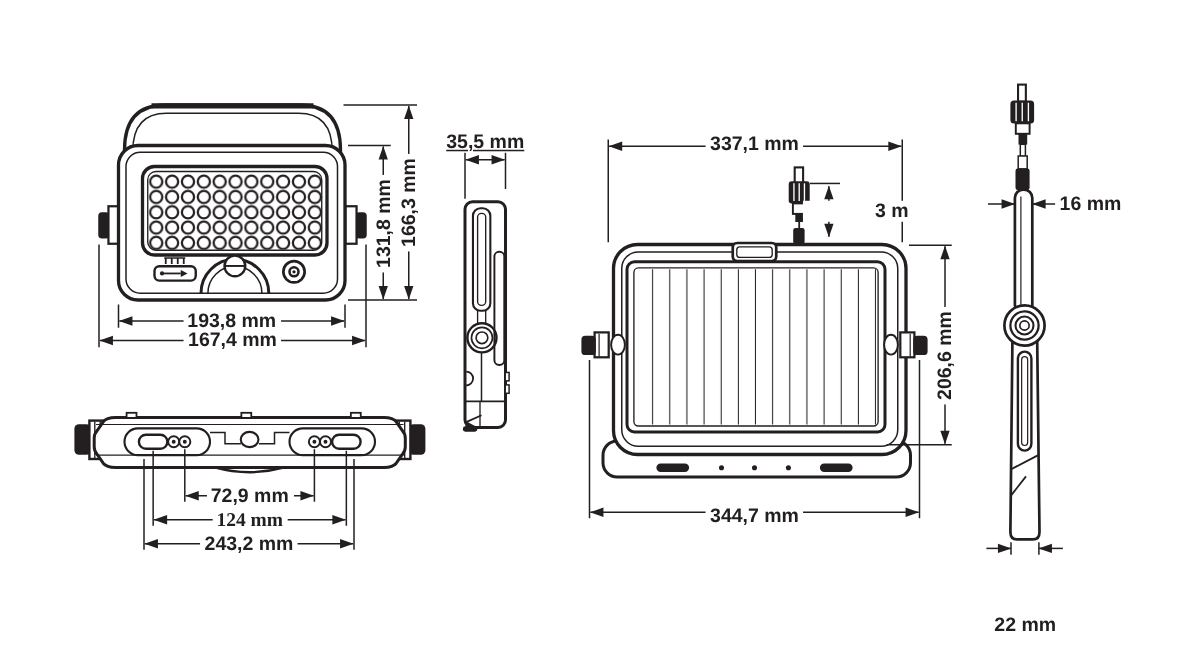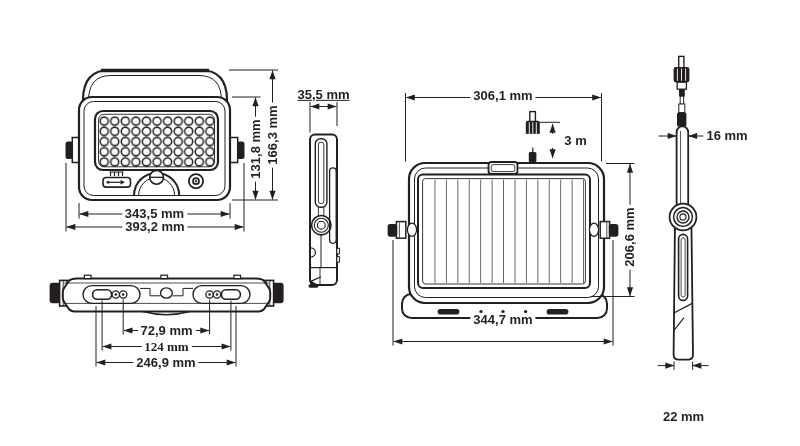--- a/index.html
+++ b/index.html
@@ -244,28 +244,28 @@
       <line class="dim" x1="658.6" y1="136" x2="676.4" y2="136" marker-end="url(#ah)"></line>
       <line class="dim" x1="706.4" y1="136" x2="688.4" y2="136" marker-end="url(#ah)"></line>
       <line class="dim" x1="674" y1="361.5" x2="674" y2="369.8"></line>
       <line class="dim" x1="692.6" y1="361.5" x2="692.6" y2="369.8"></line>
       <line class="dim" x1="657.6" y1="365.6" x2="674" y2="365.6" marker-end="url(#ah)"></line>
       <line class="dim" x1="708.6" y1="365.6" x2="692.6" y2="365.6" marker-end="url(#ah)"></line>
     </g>
   </g>
 </svg>
 
-<span class="lbl" style="left:154.5px;top:213.5px;">343,5 mm</span>
-<span class="lbl" style="left:155px;top:226.5px;">393,2 mm</span>
+<span class="lbl" style="left:154.5px;top:213.5px;">193,8 mm</span>
+<span class="lbl" style="left:155px;top:226.5px;">167,4 mm</span>
 <span class="lbl rot" style="left:255.5px;top:148.5px;">131,8 mm</span>
 <span class="lbl rot" style="left:272.5px;top:135px;">166,3 mm</span>
 <span class="lbl" style="left:323.5px;top:95px;text-decoration:underline;">35,5 mm</span>
 <span class="lbl" style="left:166.5px;top:330.5px;">72,9 mm</span>
 <span class="lbl" style="left:166.5px;top:346.5px;font-family:Liberation Serif, serif;">124 mm</span>
-<span class="lbl" style="left:166px;top:362.5px;">246,9 mm</span>
-<span class="lbl" style="left:503px;top:95.5px;">306,1 mm</span>
-<span class="lbl" style="left:553px;top:140.5px;padding-left:48px;">3 m</span>
+<span class="lbl" style="left:166px;top:362.5px;">243,2 mm</span>
+<span class="lbl" style="left:503px;top:95.5px;">337,1 mm</span>
+<span class="lbl" style="left:572px;top:140.5px;padding-left:48px;">3 m</span>
 <span class="lbl rot" style="left:630px;top:237px;">206,6 mm</span>
-<span class="lbl" style="left:503px;top:320px;">344,7 mm</span>
+<span class="lbl" style="left:503px;top:344px;">344,7 mm</span>
 <span class="lbl" style="left:727px;top:136px;">16 mm</span>
 <span class="lbl" style="left:683.5px;top:381px;margin-top:36px;">22 mm</span>
 
 </div>
 
 </body></html>

